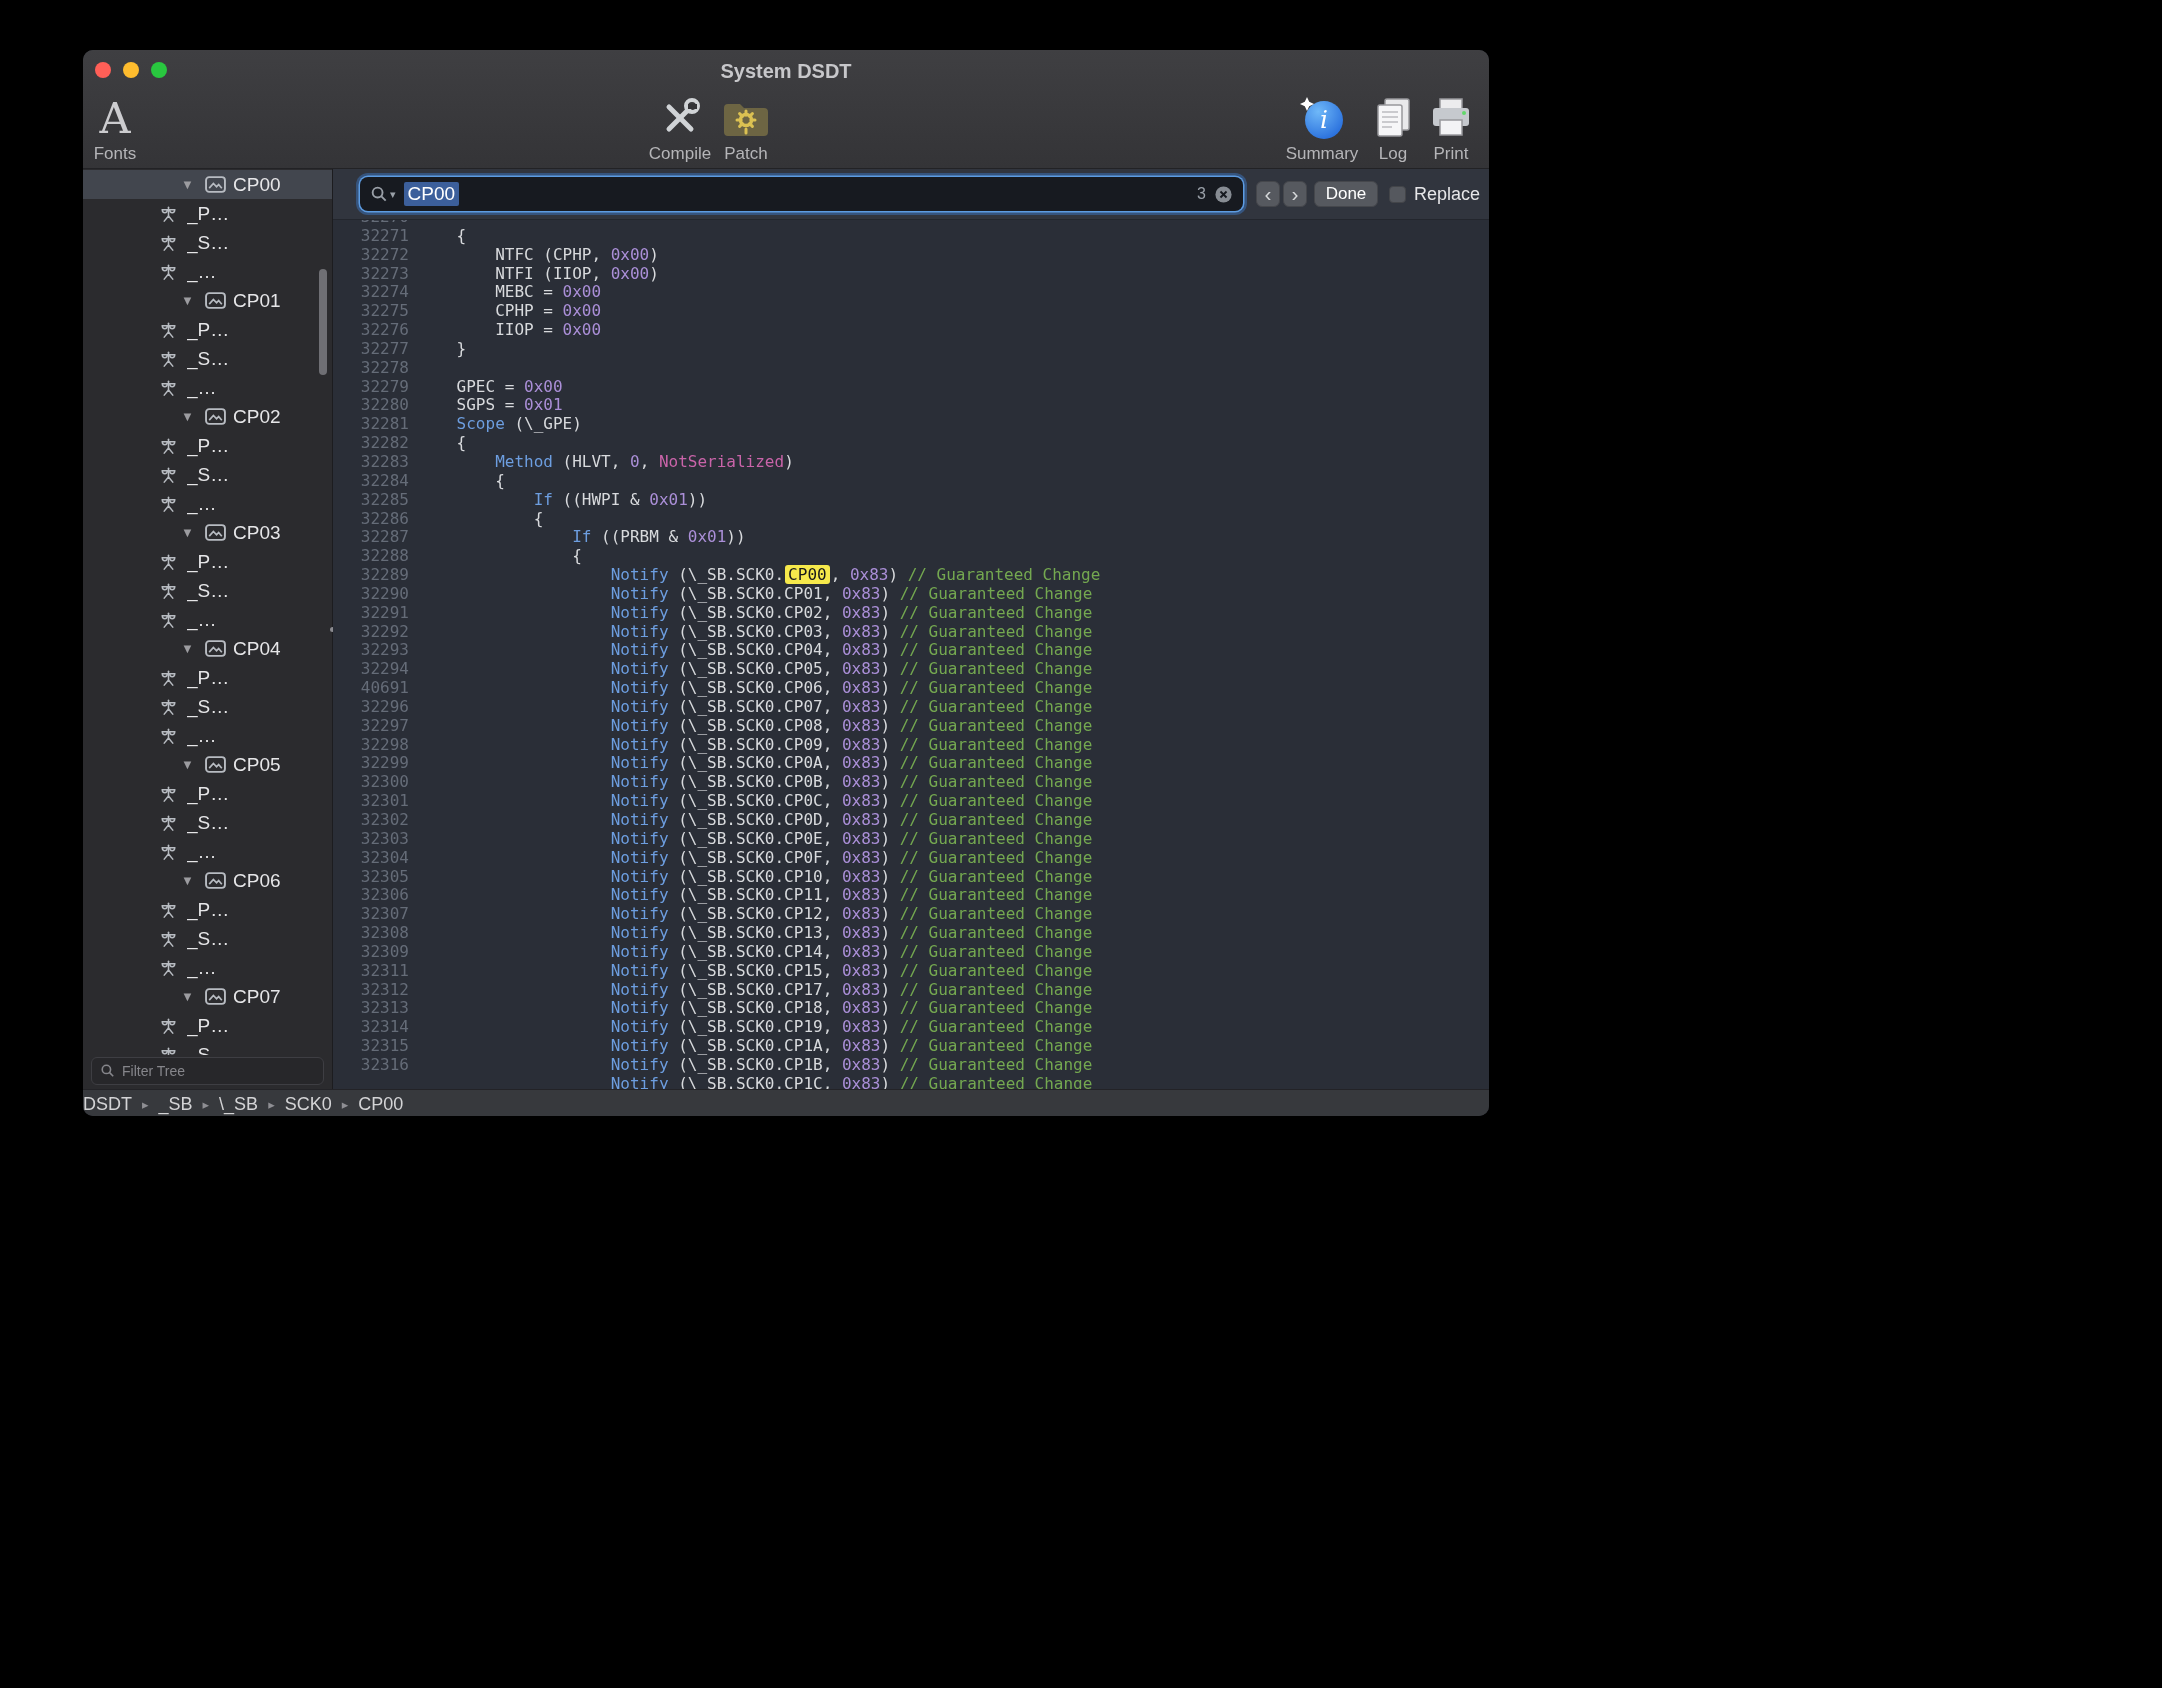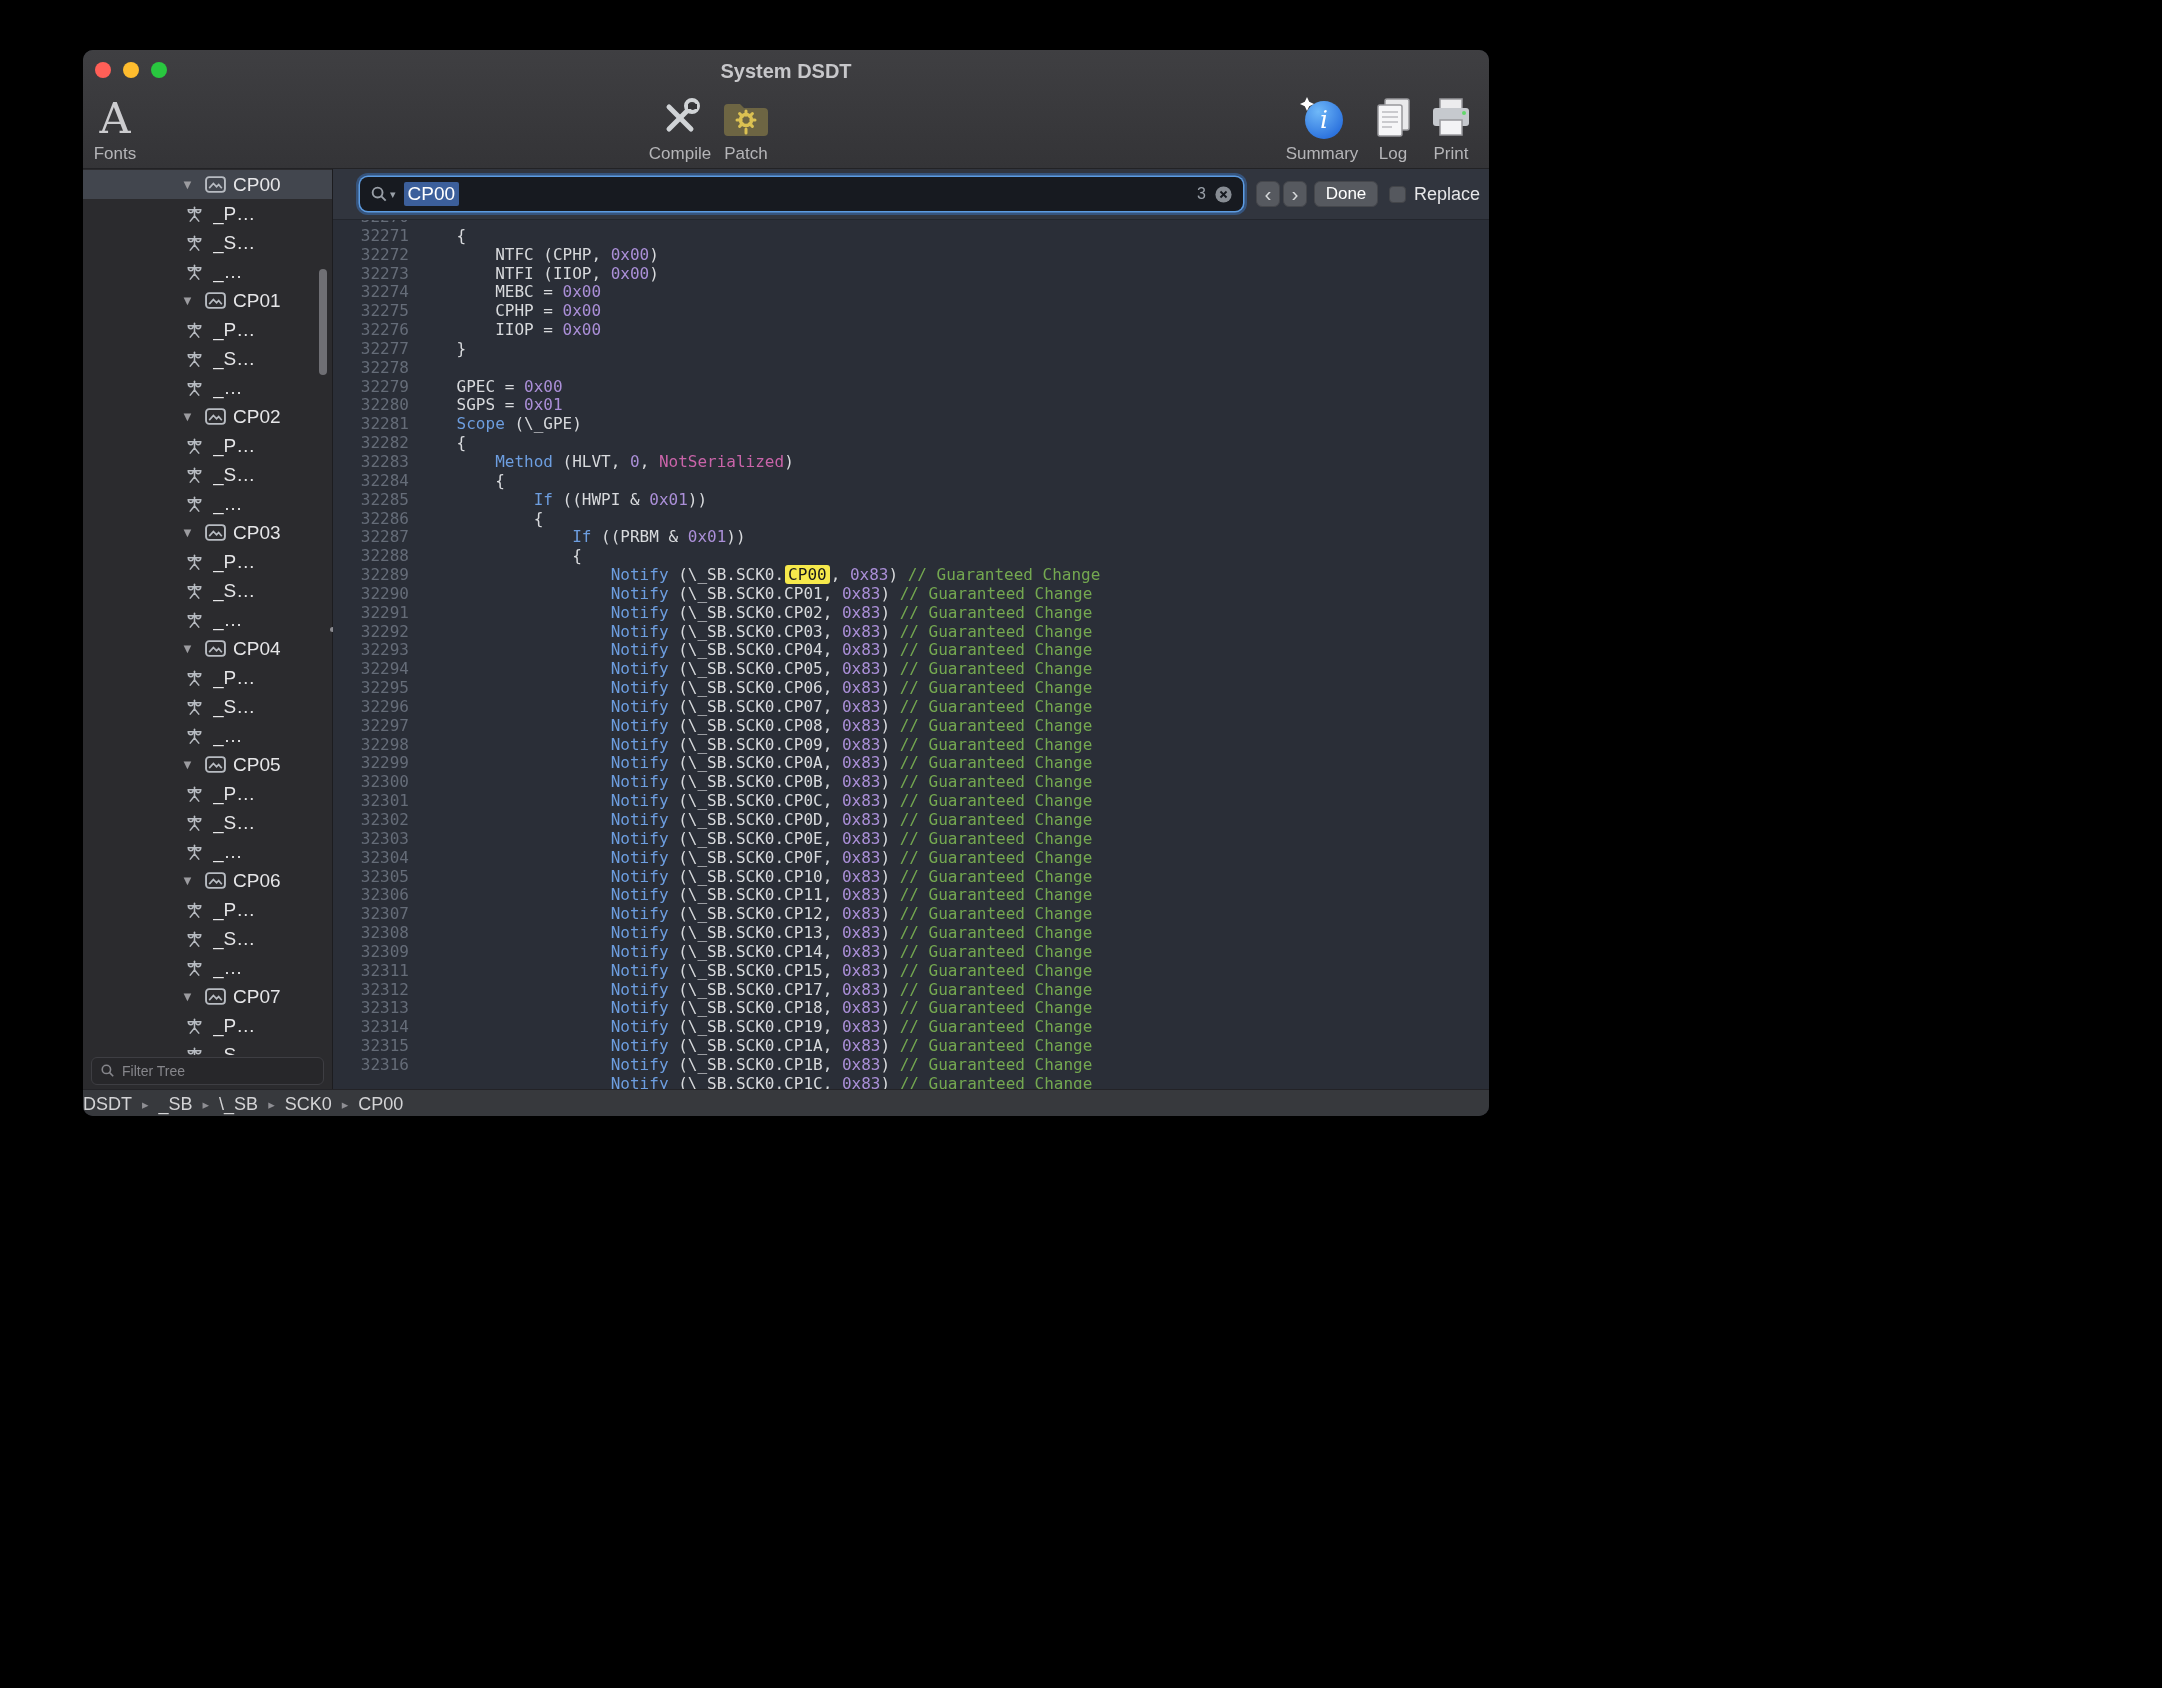--- a/index.html
+++ b/index.html
@@ -20,21 +20,21 @@
   .tb-icon{height:50px;display:flex;align-items:flex-end;justify-content:center;}
   .tb-label{font-size:17px;color:#b5b5b8;margin-top:3px;}
   .fonts-glyph{font-family:"DejaVu Serif",serif;font-size:43px;line-height:46px;color:#cccccf;}
   
   .content{display:flex;height:920px;flex:none;background:#2a2e37;min-width:0;}
   .sidebar{width:249px;flex:none;background:#2b2b2e;position:relative;overflow:hidden;}
   .tree{position:absolute;top:1px;left:0;right:0;}
   .tree-row{height:29px;display:flex;align-items:center;font-size:19px;color:#e6e6e8;white-space:nowrap;}
   .tree-row.selected{background:#42464e;}
   .tree-row.parent{padding-left:98px;}
-  .tree-row.child{padding-left:102px;}
+  .tree-row.child{padding-left:76px;}
   .disclosure{width:24px;font-size:13px;color:#9c9ca0;flex:none;}
   .tree-icon{width:28px;display:flex;align-items:center;flex:none;}
   .tree-label{overflow:hidden;text-overflow:ellipsis;}
   .sidebar-scrollbar{position:absolute;right:5px;top:100px;width:8px;height:106px;border-radius:4px;background:#6f6f74;}
   .sidebar-bottom{position:absolute;left:0;right:0;bottom:0;height:34px;background:#2b2b2e;}
   .filter-wrap{position:absolute;left:8px;right:8px;bottom:4px;height:26px;background:#27272a;
                border:1px solid #3e3e43;border-radius:6px;display:flex;align-items:center;padding:0 8px;gap:6px;}
   .filter-placeholder{font-size:14px;color:#86868b;}
   .divider{width:1px;flex:none;background:#1c1c1f;position:relative;}
   .divider-dot{position:absolute;left:-2px;top:458px;width:5px;height:5px;border-radius:50%;background:#8b8b90;}
@@ -619,21 +619,21 @@
               <div class="line"><span class="ln">32285</span><span class="code"><span class="tk-p">                    {</span></span></div>
               <div class="line"><span class="ln">32286</span><span class="code"><span class="tk-p">                        </span><span class="tk-k">If</span><span class="tk-p"> ((PRBM &amp; </span><span class="tk-n">0x01</span><span class="tk-p">))</span></span></div>
               <div class="line"><span class="ln">32287</span><span class="code"><span class="tk-p">                        {</span></span></div>
               <div class="line"><span class="ln">32288</span><span class="code"><span class="tk-p">                            </span><span class="tk-k">Notify</span><span class="tk-p"> (\_SB.SCK0.</span><span class="tk-h">CP00</span><span class="tk-p">, </span><span class="tk-n">0x83</span><span class="tk-p">) </span><span class="tk-c">// Guaranteed Change</span></span></div>
               <div class="line"><span class="ln">32289</span><span class="code"><span class="tk-p">                            </span><span class="tk-k">Notify</span><span class="tk-p"> (\_SB.SCK0.CP01, </span><span class="tk-n">0x83</span><span class="tk-p">) </span><span class="tk-c">// Guaranteed Change</span></span></div>
               <div class="line"><span class="ln">32290</span><span class="code"><span class="tk-p">                            </span><span class="tk-k">Notify</span><span class="tk-p"> (\_SB.SCK0.CP02, </span><span class="tk-n">0x83</span><span class="tk-p">) </span><span class="tk-c">// Guaranteed Change</span></span></div>
               <div class="line"><span class="ln">32291</span><span class="code"><span class="tk-p">                            </span><span class="tk-k">Notify</span><span class="tk-p"> (\_SB.SCK0.CP03, </span><span class="tk-n">0x83</span><span class="tk-p">) </span><span class="tk-c">// Guaranteed Change</span></span></div>
               <div class="line"><span class="ln">32292</span><span class="code"><span class="tk-p">                            </span><span class="tk-k">Notify</span><span class="tk-p"> (\_SB.SCK0.CP04, </span><span class="tk-n">0x83</span><span class="tk-p">) </span><span class="tk-c">// Guaranteed Change</span></span></div>
               <div class="line"><span class="ln">32293</span><span class="code"><span class="tk-p">                            </span><span class="tk-k">Notify</span><span class="tk-p"> (\_SB.SCK0.CP05, </span><span class="tk-n">0x83</span><span class="tk-p">) </span><span class="tk-c">// Guaranteed Change</span></span></div>
               <div class="line"><span class="ln">32294</span><span class="code"><span class="tk-p">                            </span><span class="tk-k">Notify</span><span class="tk-p"> (\_SB.SCK0.CP06, </span><span class="tk-n">0x83</span><span class="tk-p">) </span><span class="tk-c">// Guaranteed Change</span></span></div>
-              <div class="line"><span class="ln">32295</span><span class="code"><span class="tk-p">                            </span><span class="tk-k">Notify</span><span class="tk-p"> (\_SB.SCK0.CP07, </span><span class="tk-n">0x83</span><span class="tk-p">) </span><span class="tk-c">// Guaranteed Change</span></span></div>
+              <div class="line"><span class="ln">40691</span><span class="code"><span class="tk-p">                            </span><span class="tk-k">Notify</span><span class="tk-p"> (\_SB.SCK0.CP07, </span><span class="tk-n">0x83</span><span class="tk-p">) </span><span class="tk-c">// Guaranteed Change</span></span></div>
               <div class="line"><span class="ln">32296</span><span class="code"><span class="tk-p">                            </span><span class="tk-k">Notify</span><span class="tk-p"> (\_SB.SCK0.CP08, </span><span class="tk-n">0x83</span><span class="tk-p">) </span><span class="tk-c">// Guaranteed Change</span></span></div>
               <div class="line"><span class="ln">32297</span><span class="code"><span class="tk-p">                            </span><span class="tk-k">Notify</span><span class="tk-p"> (\_SB.SCK0.CP09, </span><span class="tk-n">0x83</span><span class="tk-p">) </span><span class="tk-c">// Guaranteed Change</span></span></div>
               <div class="line"><span class="ln">32298</span><span class="code"><span class="tk-p">                            </span><span class="tk-k">Notify</span><span class="tk-p"> (\_SB.SCK0.CP0A, </span><span class="tk-n">0x83</span><span class="tk-p">) </span><span class="tk-c">// Guaranteed Change</span></span></div>
               <div class="line"><span class="ln">32299</span><span class="code"><span class="tk-p">                            </span><span class="tk-k">Notify</span><span class="tk-p"> (\_SB.SCK0.CP0B, </span><span class="tk-n">0x83</span><span class="tk-p">) </span><span class="tk-c">// Guaranteed Change</span></span></div>
               <div class="line"><span class="ln">32300</span><span class="code"><span class="tk-p">                            </span><span class="tk-k">Notify</span><span class="tk-p"> (\_SB.SCK0.CP0C, </span><span class="tk-n">0x83</span><span class="tk-p">) </span><span class="tk-c">// Guaranteed Change</span></span></div>
               <div class="line"><span class="ln">32301</span><span class="code"><span class="tk-p">                            </span><span class="tk-k">Notify</span><span class="tk-p"> (\_SB.SCK0.CP0D, </span><span class="tk-n">0x83</span><span class="tk-p">) </span><span class="tk-c">// Guaranteed Change</span></span></div>
               <div class="line"><span class="ln">32302</span><span class="code"><span class="tk-p">                            </span><span class="tk-k">Notify</span><span class="tk-p"> (\_SB.SCK0.CP0E, </span><span class="tk-n">0x83</span><span class="tk-p">) </span><span class="tk-c">// Guaranteed Change</span></span></div>
               <div class="line"><span class="ln">32303</span><span class="code"><span class="tk-p">                            </span><span class="tk-k">Notify</span><span class="tk-p"> (\_SB.SCK0.CP0F, </span><span class="tk-n">0x83</span><span class="tk-p">) </span><span class="tk-c">// Guaranteed Change</span></span></div>
               <div class="line"><span class="ln">32304</span><span class="code"><span class="tk-p">                            </span><span class="tk-k">Notify</span><span class="tk-p"> (\_SB.SCK0.CP10, </span><span class="tk-n">0x83</span><span class="tk-p">) </span><span class="tk-c">// Guaranteed Change</span></span></div>
               <div class="line"><span class="ln">32305</span><span class="code"><span class="tk-p">                            </span><span class="tk-k">Notify</span><span class="tk-p"> (\_SB.SCK0.CP11, </span><span class="tk-n">0x83</span><span class="tk-p">) </span><span class="tk-c">// Guaranteed Change</span></span></div>

